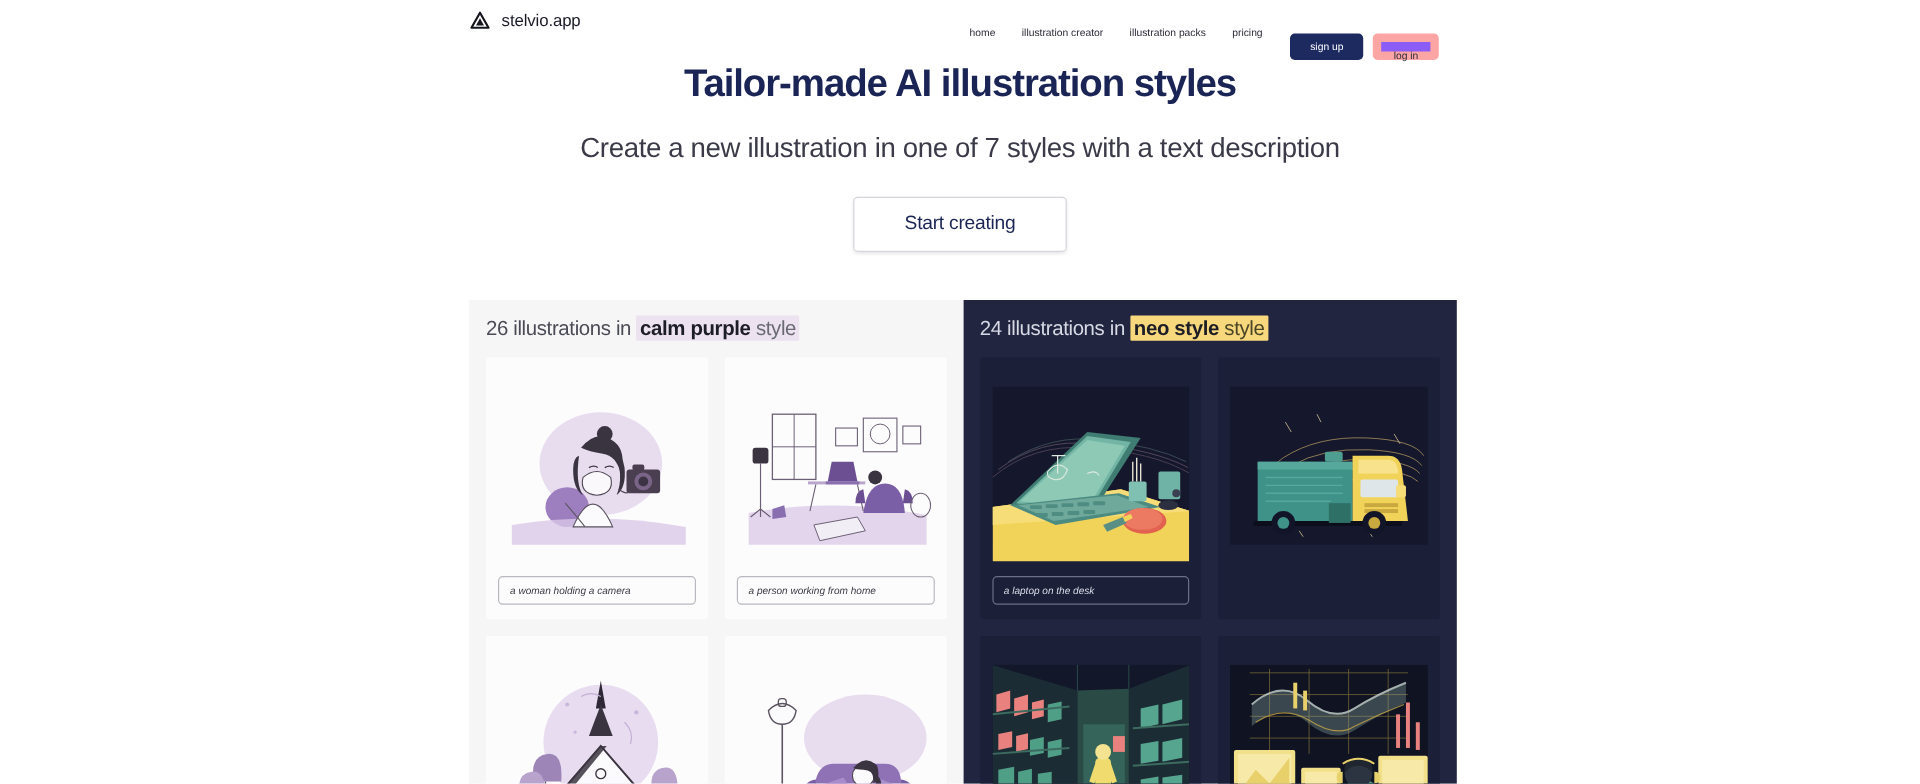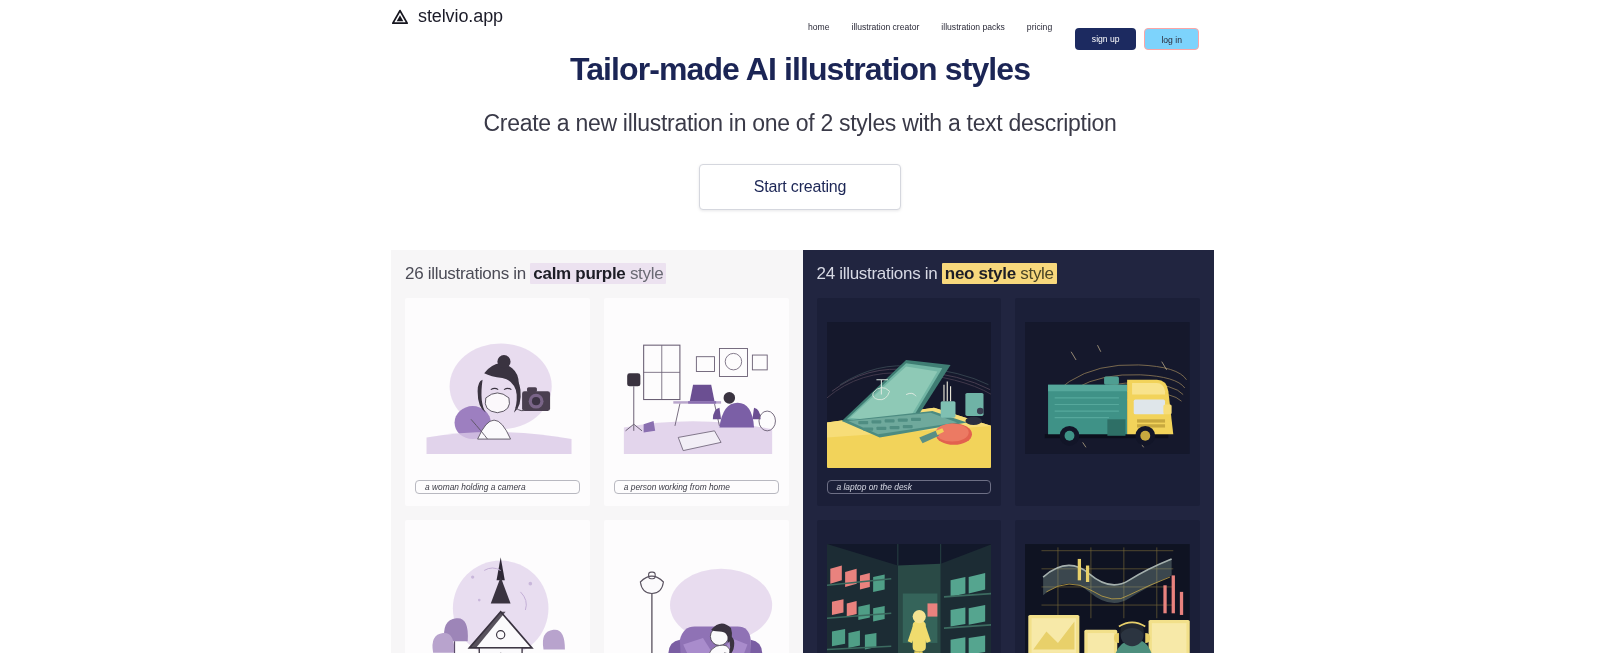--- a/index.html
+++ b/index.html
@@ -15,21 +15,21 @@
     position: relative;
     height: 33px;
     display: flex;
     align-items: center;
     padding-left: 391px;
     padding-right: 0;
   }
   .brand { display: flex; align-items: center; gap: 9px; }
   .brand-logo { width: 18px; height: 18px; display: block; }
   .brand-name {
-    font-size: 18px;
+    font-size: 14px;
     color: #1b1b28;
     letter-spacing: -0.1px;
     font-family: "Liberation Sans", sans-serif;
   }
   .nav-right {
     position: absolute;
     left: 797px;
     top: 4px;
     display: flex;
     align-items: center;
@@ -53,23 +53,23 @@
     white-space: nowrap;
     margin-top: 24px;
   }
   .nav-btn.primary {
     background: #1c2a60;
     color: #ffffff;
     width: 61px;
     margin-left: 12px;
   }
   .nav-btn.ghost {
-    background: #7dd3fc;
+    background: #8b5cf6;
     color: #2a2a38;
-    border: 1px solid #fca5a5;
+    border: 7px solid #fca5a5;
     width: 55px;
     margin-left: 8px;
   }
 
   
   .hero { text-align: center; padding-top: 18px; }
   .hero h1 {
     font-size: 32px;
     font-weight: bold;
     color: #1b2555;
@@ -78,21 +78,21 @@
   }
   .hero p {
     margin-top: 22px;
     font-size: 23px;
     color: #3a3a48;
     font-weight: 400;
     letter-spacing: -0.3px;
   }
   .cta-wrap { margin-top: 27px; display: flex; justify-content: center; }
   .cta {
-    width: 202px; height: 46px;
+    width: 178px; height: 46px;
     border: 1px solid #d5d7de;
     border-radius: 4px;
     background: #ffffff;
     box-shadow: 0 1px 3px rgba(20,20,40,0.10);
     font-size: 16px;
     color: #1b2555;
     display: flex; align-items: center; justify-content: center;
     cursor: pointer;
     letter-spacing: -0.2px;
   }
@@ -145,21 +145,21 @@
     width: 100%;
     height: 160px;
     border-radius: 1px;
     overflow: hidden;
     position: relative;
   }
   .thumb svg { display: block; width: 100%; height: 100%; }
 
   .caption {
     margin-top: 12px;
-    height: 14px;
+    height: 24px;
     border-radius: 4px;
     display: flex;
     align-items: center;
     padding: 0 9px;
     font-size: 8.4px;
     font-style: italic;
     white-space: nowrap;
     overflow: hidden;
     cursor: text;
   }
@@ -191,21 +191,21 @@
     <span class="nav-link">illustration creator</span>
     <span class="nav-link">illustration packs</span>
     <span class="nav-link">pricing</span>
     <span class="nav-btn primary">sign up</span>
     <span class="nav-btn ghost">log in</span>
   </div>
 </div>
 
 <div class="hero">
   <h1>Tailor-made AI illustration styles</h1>
-  <p>Create a new illustration in one of 2 styles with a text description</p>
+  <p>Create a new illustration in one of 7 styles with a text description</p>
   <div class="cta-wrap">
     <div class="cta">Start creating</div>
   </div>
 </div>
 
 <div class="panels">
 
   <div class="panel light">
     <div class="panel-title">
       <span>26 illustrations in</span>

